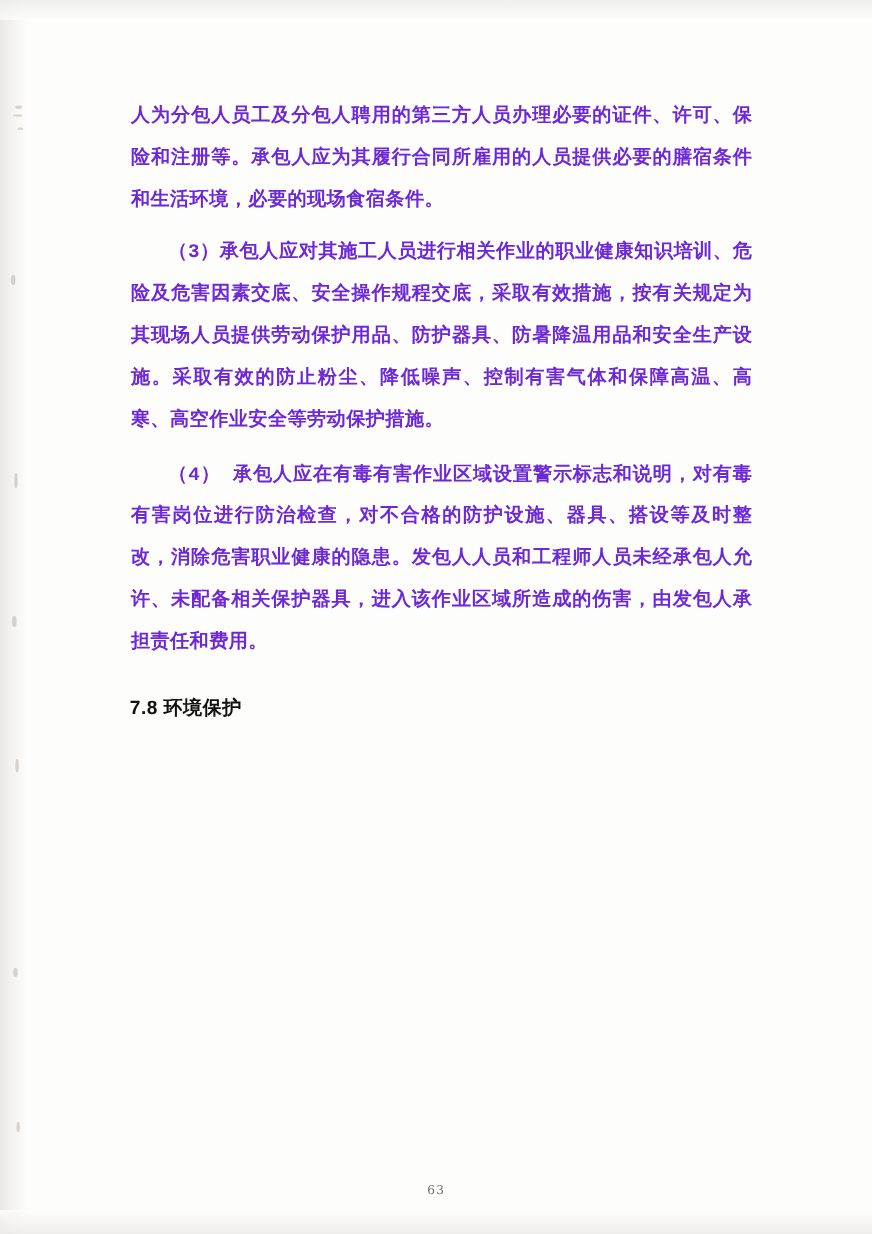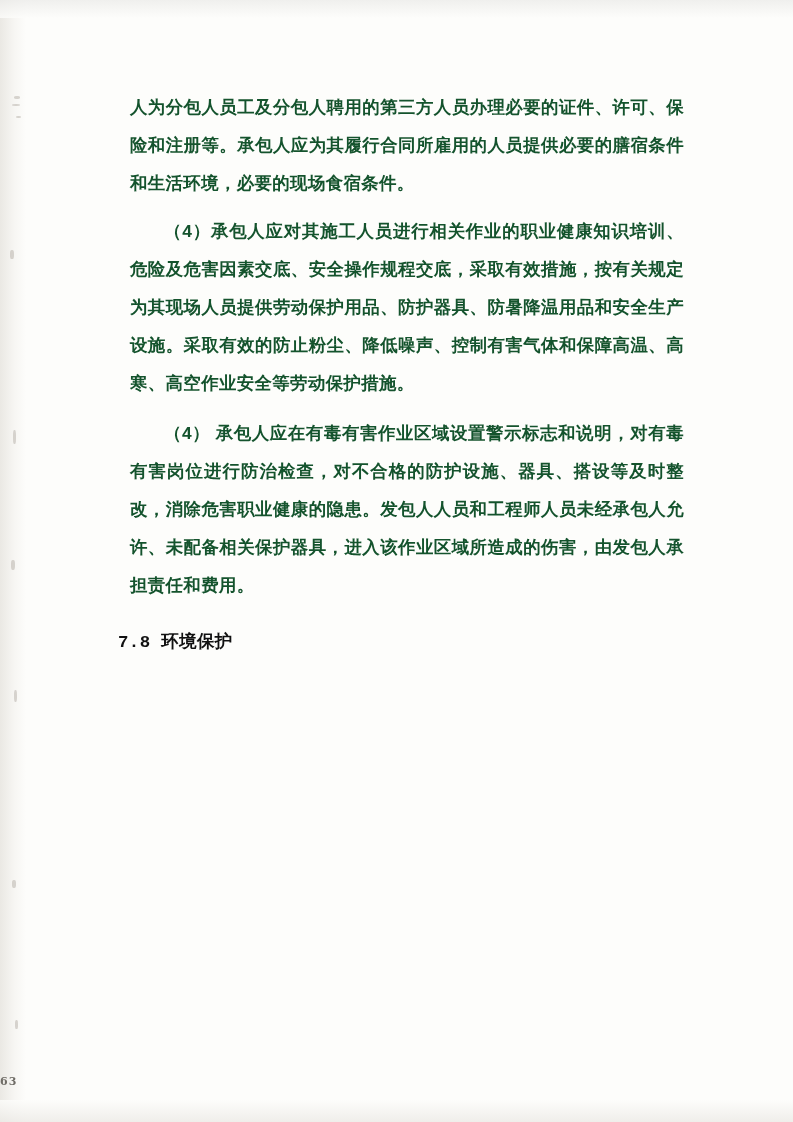--- a/index.html
+++ b/index.html
@@ -52,56 +52,55 @@
   .content {
     position: absolute;
     top: 88px;
     left: 118px;
     width: 566px;
   }
   .para {
     font-size: 17.4px;
     line-height: 38px;
     letter-spacing: 0.4px;
-    color: #14532d;
+    color: #6d28d9;
     text-align: justify;
     text-justify: inter-ideograph;
-    margin: 0 0 12px 12px;
-    font-family: Liberation Sans, sans-serif;
+    margin: 0 0 12px 1px;
+    font-family: Liberation Mono, monospace;
     font-weight: 600;
   }
   .para.indent {
     text-indent: 34px;
   }
   .para.tight {
     margin-bottom: 10px;
   }
   .heading {
     font-size: 17.4px;
     line-height: 38px;
     letter-spacing: 0.4px;
     color: #111111;
     font-weight: 700;
     margin: 20px 0 6px 0;
-    font-family: Liberation Mono, monospace;
+    font-family: Liberation Sans, sans-serif;
   }
   .section-body {
     margin-top: 4px;
   }
   .page-number {
     position: absolute;
     bottom: 34px;
     left: 0;
     width: 793px;
-    text-align: left;
+    text-align: center;
     font-size: 11px;
     color: #6f6c66;
     font-family: "DejaVu Serif", serif;
     letter-spacing: 1px;
-    font-weight: bold;
   }
 </style>
 </head>
 <body>
 
 <div class="page">
 
   <div class="scan-edge-left"></div>
   <div class="scan-edge-top"></div>
   <div class="scan-edge-bottom"></div>
@@ -113,21 +112,21 @@
   <div class="scan-speck" style="top:430px;left:13px;width:3px;height:14px;"></div>
   <div class="scan-speck" style="top:560px;left:11px;width:4px;height:10px;"></div>
   <div class="scan-speck" style="top:690px;left:14px;width:3px;height:12px;"></div>
   <div class="scan-speck" style="top:880px;left:12px;width:4px;height:8px;"></div>
   <div class="scan-speck" style="top:1020px;left:15px;width:3px;height:9px;"></div>
 
   <div class="content">
 
     <p class="para tight">人为分包人员工及分包人聘用的第三方人员办理必要的证件、许可、保险和注册等。承包人应为其履行合同所雇用的人员提供必要的膳宿条件和生活环境，必要的现场食宿条件。</p>
 
-    <p class="para indent">（4）承包人应对其施工人员进行相关作业的职业健康知识培训、危险及危害因素交底、安全操作规程交底，采取有效措施，按有关规定为其现场人员提供劳动保护用品、防护器具、防暑降温用品和安全生产设施。采取有效的防止粉尘、降低噪声、控制有害气体和保障高温、高寒、高空作业安全等劳动保护措施。</p>
+    <p class="para indent">（3）承包人应对其施工人员进行相关作业的职业健康知识培训、危险及危害因素交底、安全操作规程交底，采取有效措施，按有关规定为其现场人员提供劳动保护用品、防护器具、防暑降温用品和安全生产设施。采取有效的防止粉尘、降低噪声、控制有害气体和保障高温、高寒、高空作业安全等劳动保护措施。</p>
 
     <p class="para indent">（4） 承包人应在有毒有害作业区域设置警示标志和说明，对有毒有害岗位进行防治检查，对不合格的防护设施、器具、搭设等及时整改，消除危害职业健康的隐患。发包人人员和工程师人员未经承包人允许、未配备相关保护器具，进入该作业区域所造成的伤害，由发包人承担责任和费用。</p>
 
 
     <h2 class="heading">7.8 环境保护</h2>
 
 
   </div>
 
   <div class="page-number">63</div>

